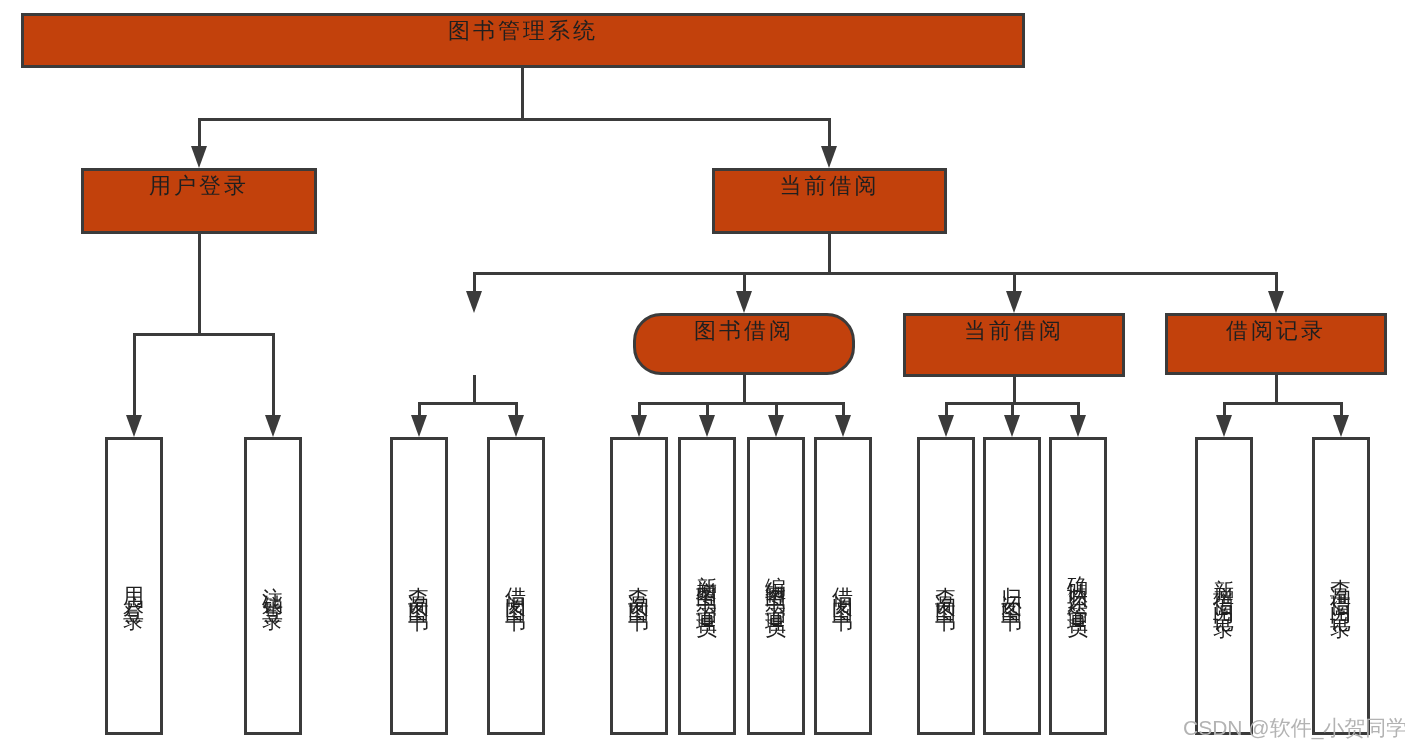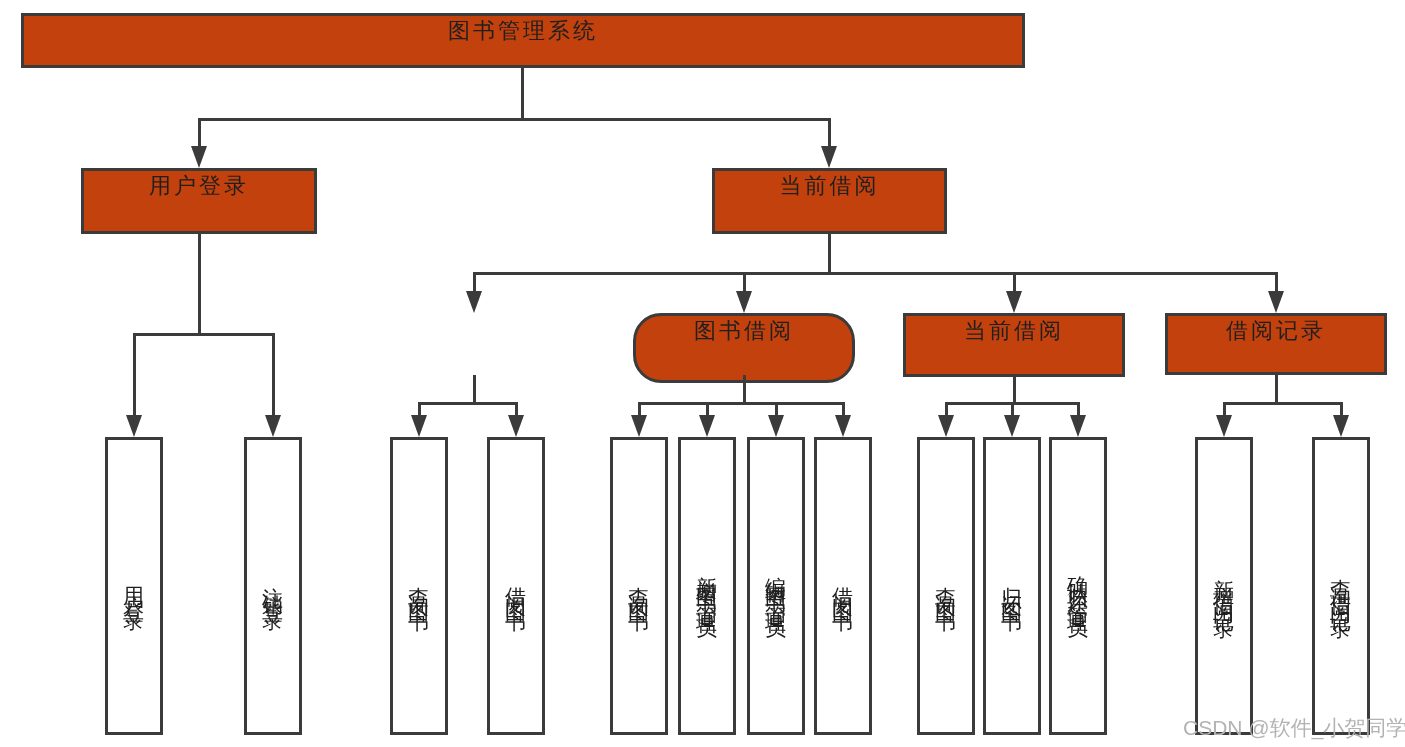--- a/index.html
+++ b/index.html
@@ -77,21 +77,21 @@
   <div class="hline" style="left:473px;top:272px;width:805px;"></div>
   <div class="vline" style="left:473px;top:272px;height:24px;"></div>
   <div class="arrow" style="left:466px;top:291px;"></div>
   <div class="vline" style="left:743px;top:272px;height:24px;"></div>
   <div class="arrow" style="left:736px;top:291px;"></div>
   <div class="vline" style="left:1013px;top:272px;height:24px;"></div>
   <div class="arrow" style="left:1006px;top:291px;"></div>
   <div class="vline" style="left:1275px;top:272px;height:24px;"></div>
   <div class="arrow" style="left:1268px;top:291px;"></div>
 
-  <div class="box" style="left:633px;top:313px;width:222px;height:70px;border-radius:28px;">
+  <div class="box" style="left:633px;top:313px;width:222px;height:62px;border-radius:28px;">
     <span>图书借阅</span>
   </div>
   <div class="box" style="left:903px;top:313px;width:222px;height:64px;">
     <span>当前借阅</span>
   </div>
   <div class="box" style="left:1165px;top:313px;width:222px;height:62px;">
     <span>借阅记录</span>
   </div>
 
   <div class="vline" style="left:473px;top:375px;height:30px;"></div>

